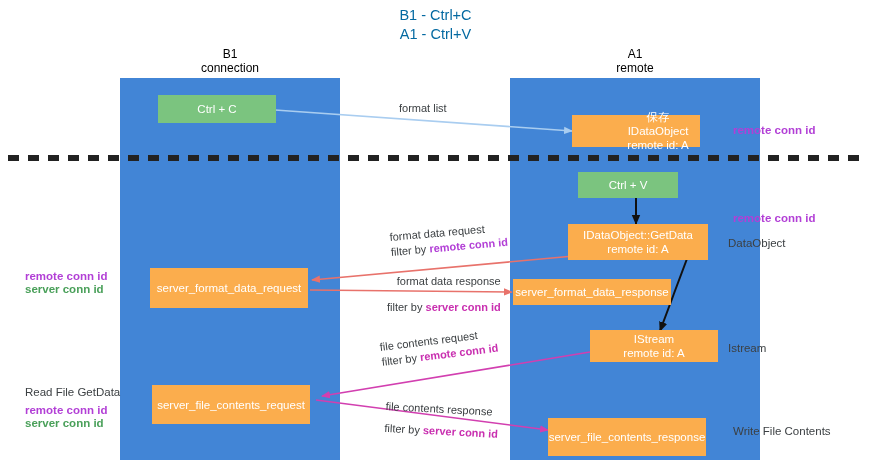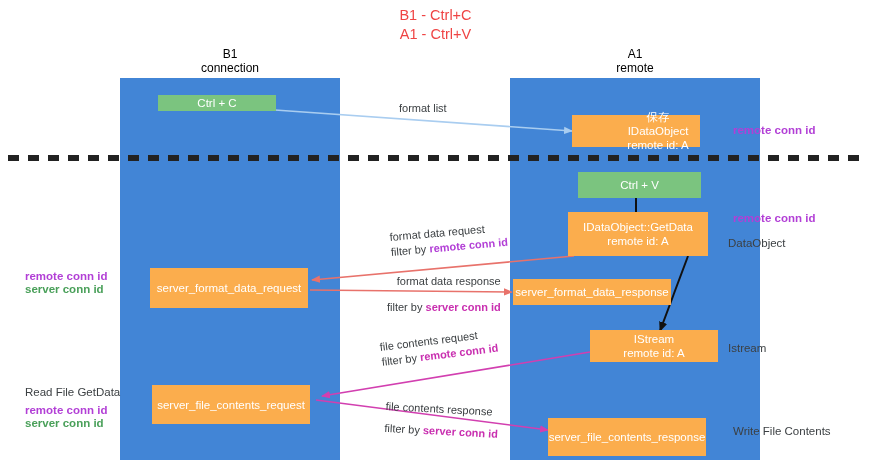--- a/index.html
+++ b/index.html
@@ -23,21 +23,21 @@
   }
   .abs { position: absolute; }
 
   
   #title {
     left: 0; top: 6px;
     width: 871px;
     text-align: center;
     font-size: 14.5px;
     line-height: 19px;
-    color: #ef4444;
+    color: #0369a1;
   }
   #title div { white-space: pre; }
 
   
   .col-header {
     font-size: 12px;
     line-height: 14px;
     text-align: center;
     color: #000000;
   }
@@ -126,34 +126,34 @@
 
 <div id="hdr-b1" class="abs col-header">
   <div>B1</div>
   <div>connection</div>
 </div>
 <div id="hdr-a1" class="abs col-header">
   <div>A1</div>
   <div>remote</div>
 </div>
 
-<div class="abs box green" style="left:158px; top:95px; width:118px; height:16px;">
+<div class="abs box green" style="left:158px; top:95px; width:118px; height:28px;">
   <span>Ctrl + C</span>
 </div>
 
 <div class="abs box orange" style="left:572px; top:115px; width:128px; height:32px;padding-left:48px;">
   <span>保存IDataObject</span>
   <span class="l2">remote id: A</span>
 </div>
 
-<div class="abs box green" style="left:578px; top:172px; width:123px; height:26px;">
+<div class="abs box green" style="left:578px; top:172px; width:100px; height:26px;">
   <span>Ctrl + V</span>
 </div>
 
-<div class="abs box orange" style="left:568px; top:212px; width:140px; height:44px;">
+<div class="abs box orange" style="left:568px; top:224px; width:140px; height:36px;">
   <span>IDataObject::GetData</span>
   <span class="l2">remote id: A</span>
 </div>
 
 <div class="abs box orange" style="left:150px; top:268px; width:158px; height:40px;">
   <span>server_format_data_request</span>
 </div>
 
 <div class="abs box orange" style="left:513px; top:279px; width:158px; height:26px;">
   <span>server_format_data_response</span>

